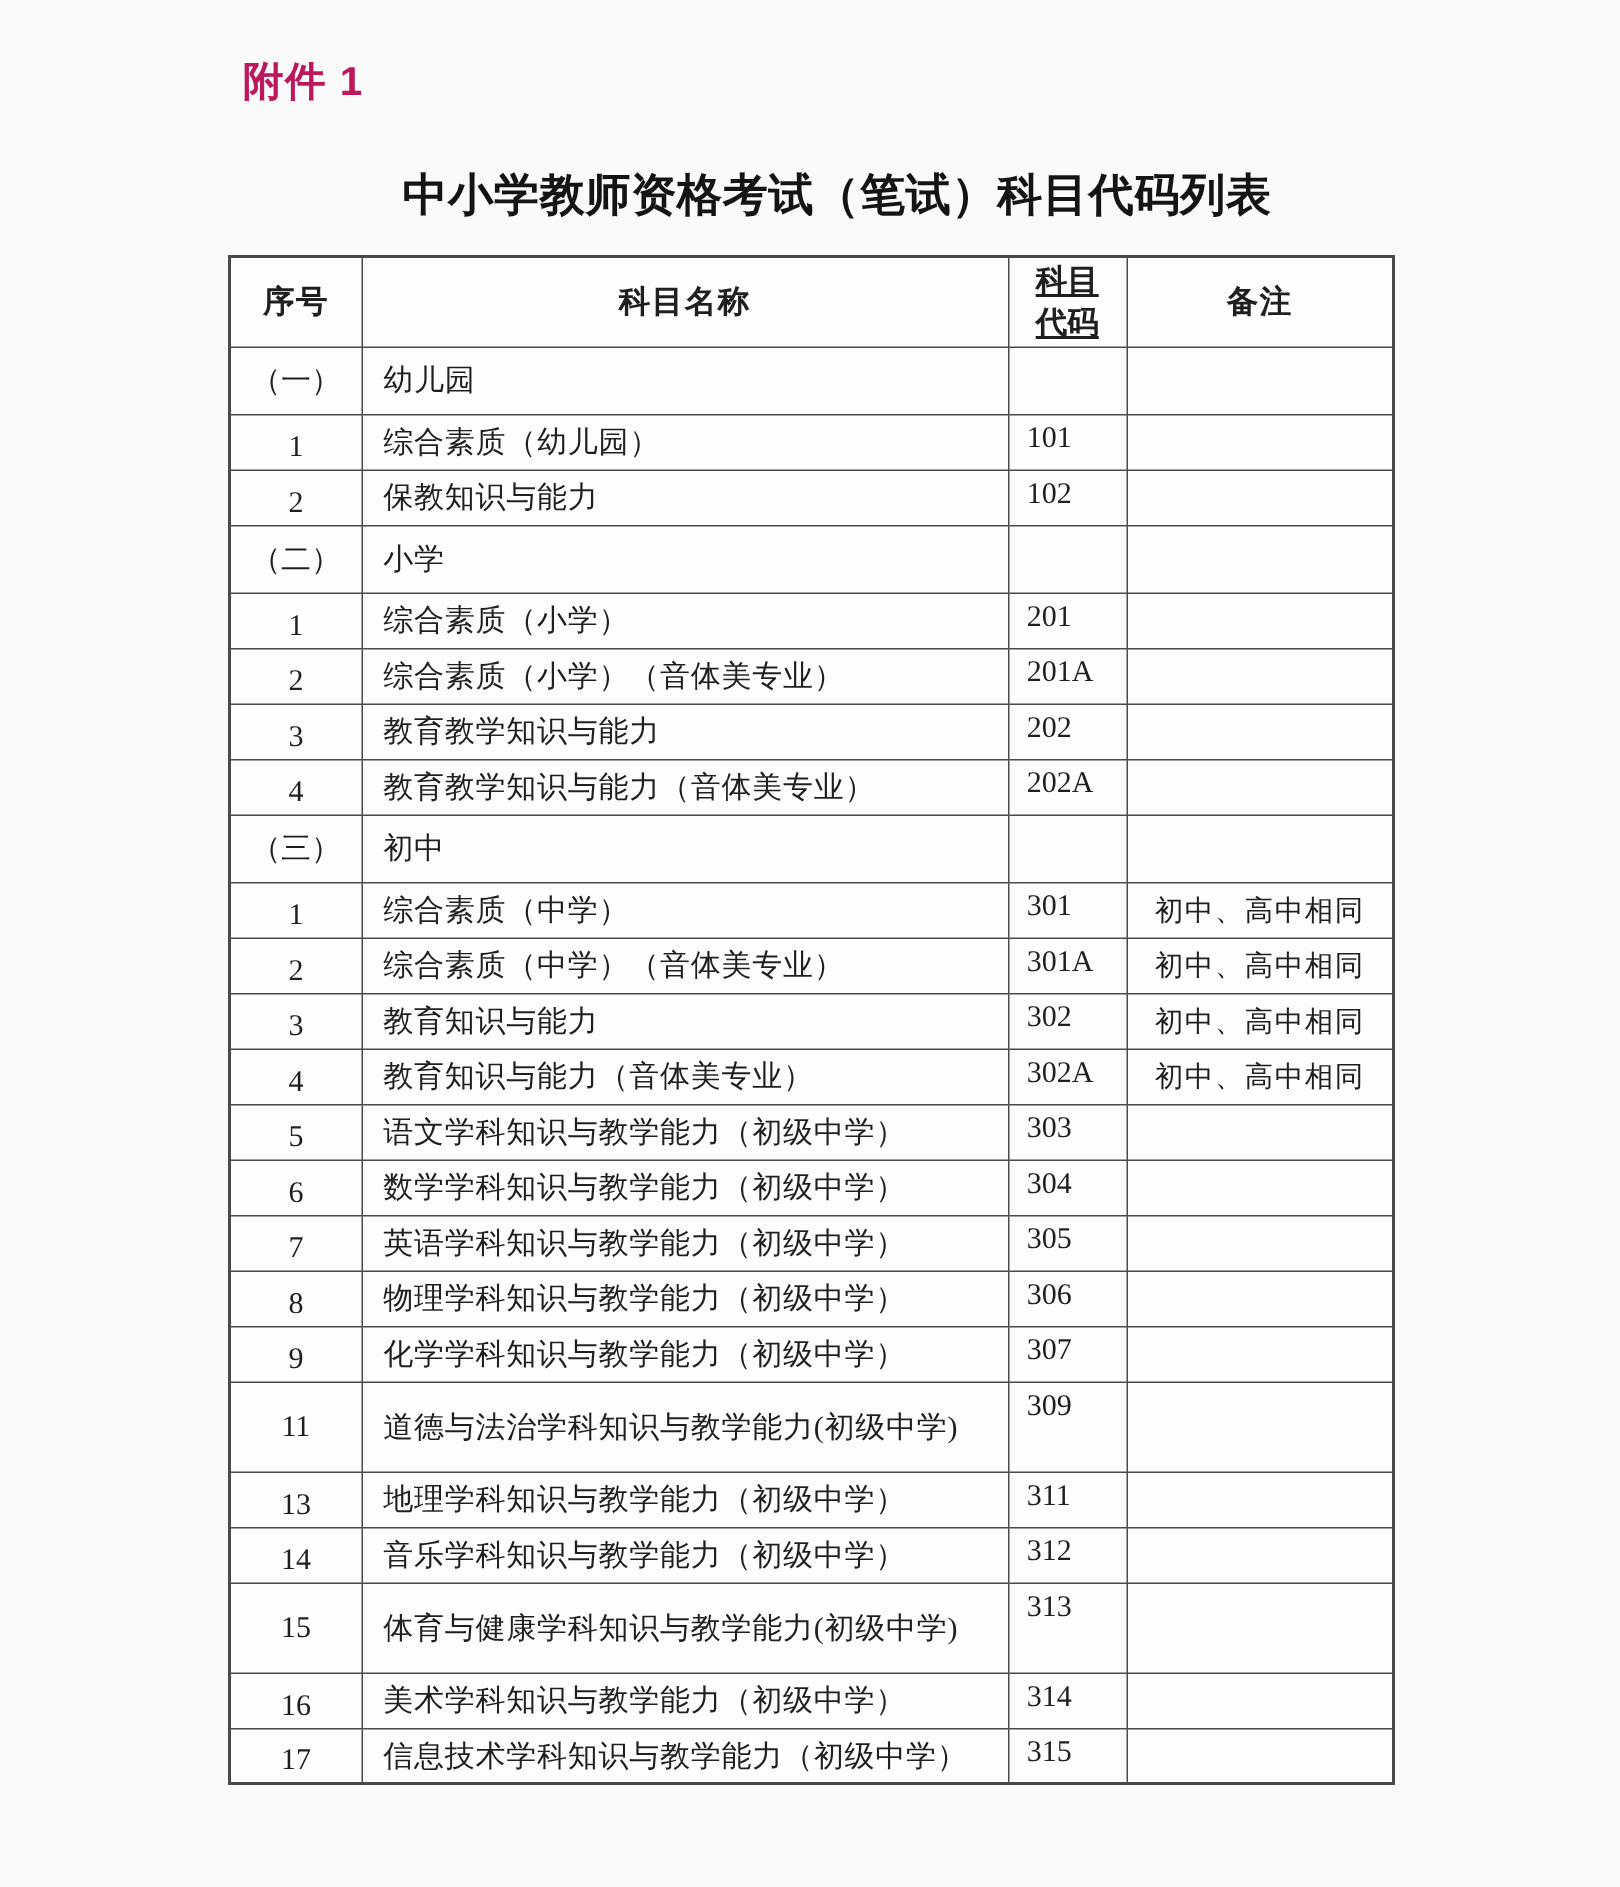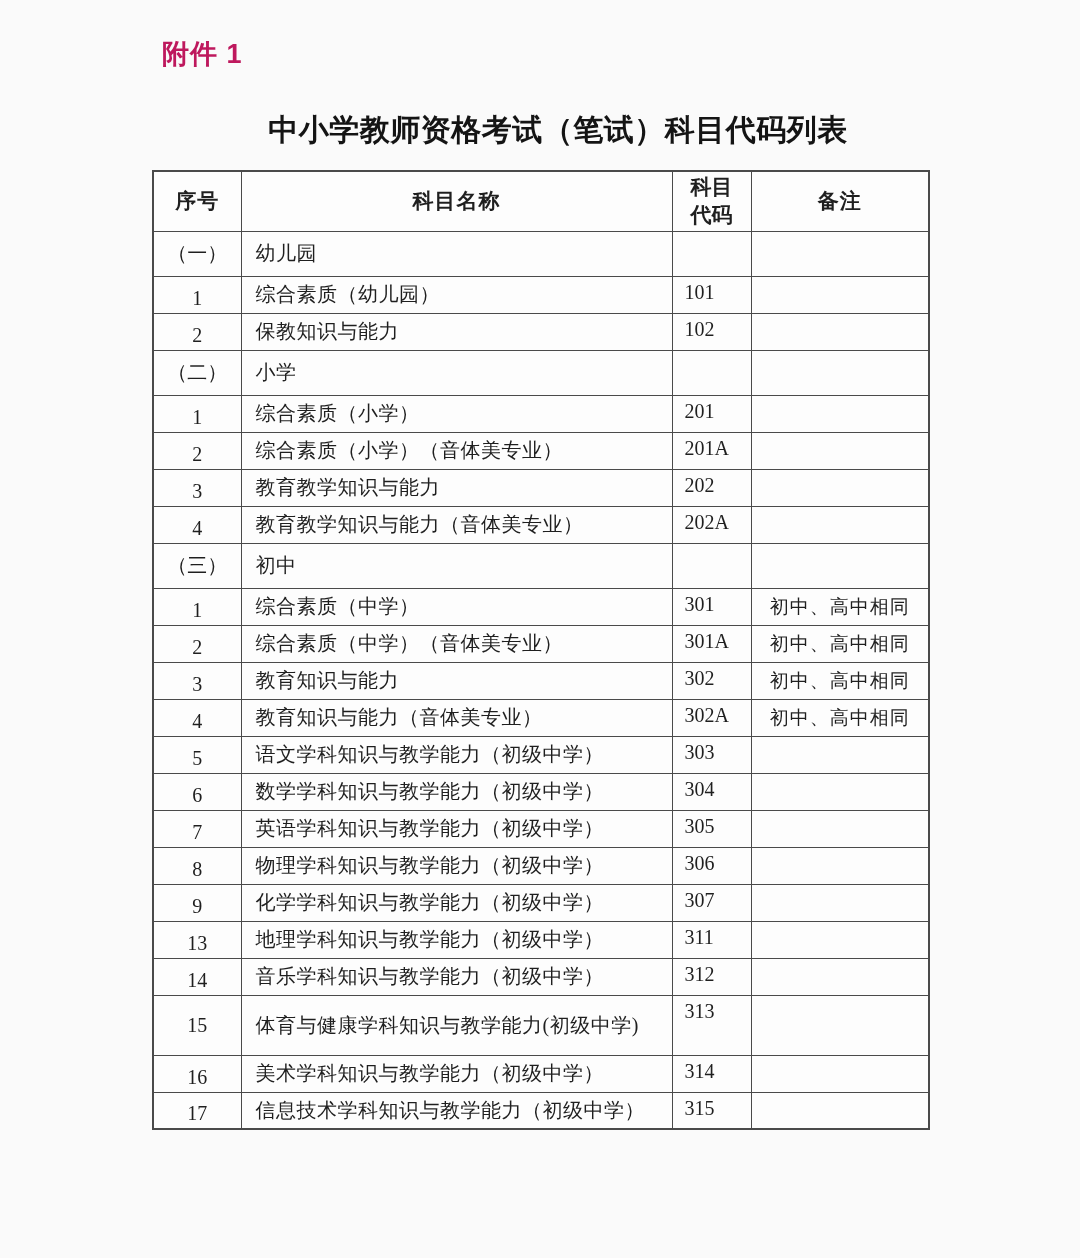--- a/index.html
+++ b/index.html
@@ -64,20 +64,21 @@
     text-align: center;
     vertical-align: middle;
     letter-spacing: 1px;
   }
   .code-header-text {
     display: inline-block;
     width: 2.15em;
     line-height: 1.35;
     text-align: center;
     letter-spacing: 0;
+    text-decoration: underline;
   }
   tr.row-normal  { height: 37px; }
   tr.row-section { height: 45px; }
   tr.row-tall    { height: 60px; }
   td.col-index {
     text-align: center;
     font-size: 20px;
     vertical-align: bottom;
     padding-bottom: 3px;
   }
@@ -238,20 +239,26 @@
     <td class="col-name">物理学科知识与教学能力（初级中学）</td>
     <td class="col-code">306</td>
     <td class="col-remark"></td>
   </tr>
       <tr class="row-normal">
     <td class="col-index">9</td>
     <td class="col-name">化学学科知识与教学能力（初级中学）</td>
     <td class="col-code">307</td>
     <td class="col-remark"></td>
   </tr>
+      <tr class="row-tall">
+    <td class="col-index">11</td>
+    <td class="col-name">道德与法治学科知识与教学能力(初级中学)</td>
+    <td class="col-code">309</td>
+    <td class="col-remark"></td>
+  </tr>
       <tr class="row-normal">
     <td class="col-index">13</td>
     <td class="col-name">地理学科知识与教学能力（初级中学）</td>
     <td class="col-code">311</td>
     <td class="col-remark"></td>
   </tr>
       <tr class="row-normal">
     <td class="col-index">14</td>
     <td class="col-name">音乐学科知识与教学能力（初级中学）</td>
     <td class="col-code">312</td>

